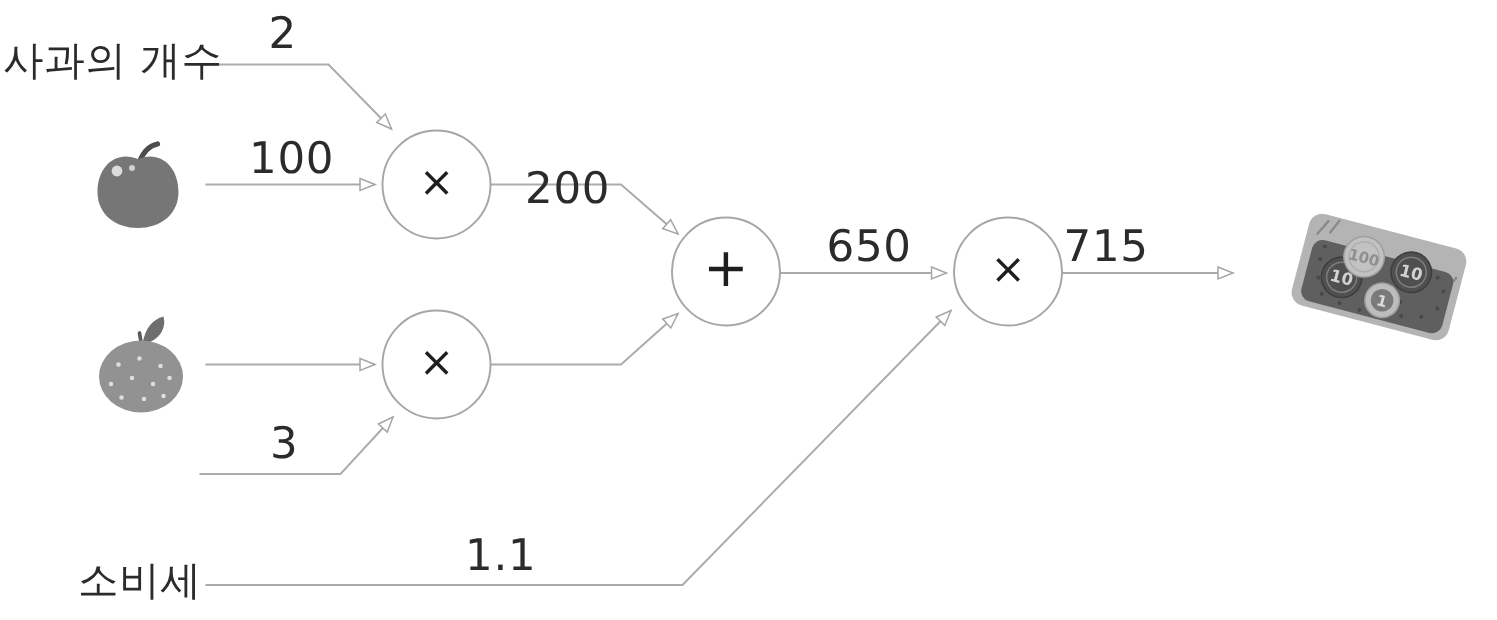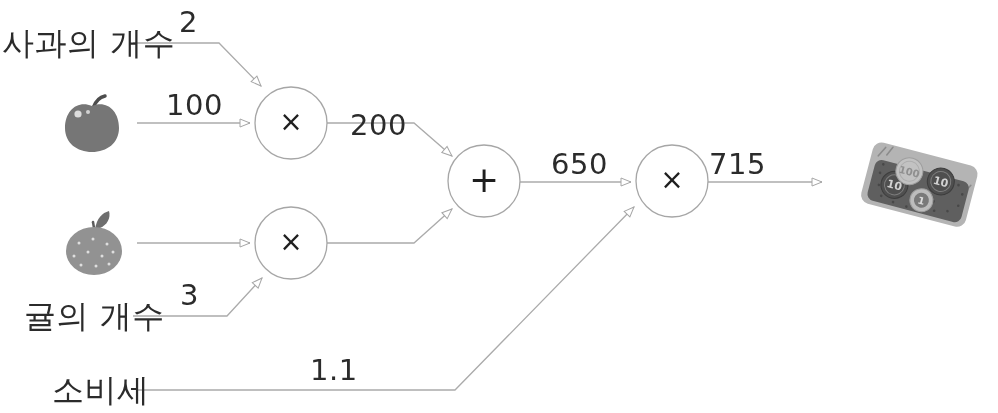--- a/index.html
+++ b/index.html
@@ -24,21 +24,21 @@
     position: absolute;
     color: #2b2b2b;
     line-height: 1;
     white-space: nowrap;
     letter-spacing: 0.5px;
   }
   .num {
     font-size: 29px;
   }
   .ko {
-    font-size: 32px;
+    font-size: 27px;
   }
   .op {
     position: absolute;
     color: #1e1e1e;
     transform: translate(-50%, -54%);
     line-height: 1;
   }
   .op-mul { font-size: 28px; }
   .op-add { font-size: 36px; }
   .edge {
@@ -158,21 +158,20 @@
         <circle cx="58" cy="46" r="7.5" fill="#7a7a7a"></circle>
         <text class="coin-text" x="58" y="50" font-size="10" fill="#dcdcdc">1</text>
       </g>
     </g>
   </svg>
 
   <div class="lbl ko" style="left:2px; top:27px;">사과의 개수</div>
   <div class="lbl num" style="left:179px; top:8px;">2</div>
   <div class="lbl num" style="left:166px; top:91px;">100</div>
   <div class="lbl num" style="left:350px; top:91px;margin-top:20px;">200</div>
-  <div class="lbl ko" style="left:24px; top:300px;">귤의 개수</div>
   <div class="lbl num" style="left:180px; top:281px;">3</div>
   <div class="lbl num" style="left:551px; top:150px;">650</div>
   <div class="lbl num" style="left:709px; top:150px;">715</div>
   <div class="lbl ko" style="left:52px; top:374px;">소비세</div>
   <div class="lbl num" style="left:310px; top:356px;">1.1</div>
 
   <div class="op op-mul" style="left:291px; top:123px;">×</div>
   <div class="op op-mul" style="left:291px; top:243px;">×</div>
   <div class="op op-add" style="left:484px; top:181px;">+</div>
   <div class="op op-mul" style="left:672px; top:181px;">×</div>

